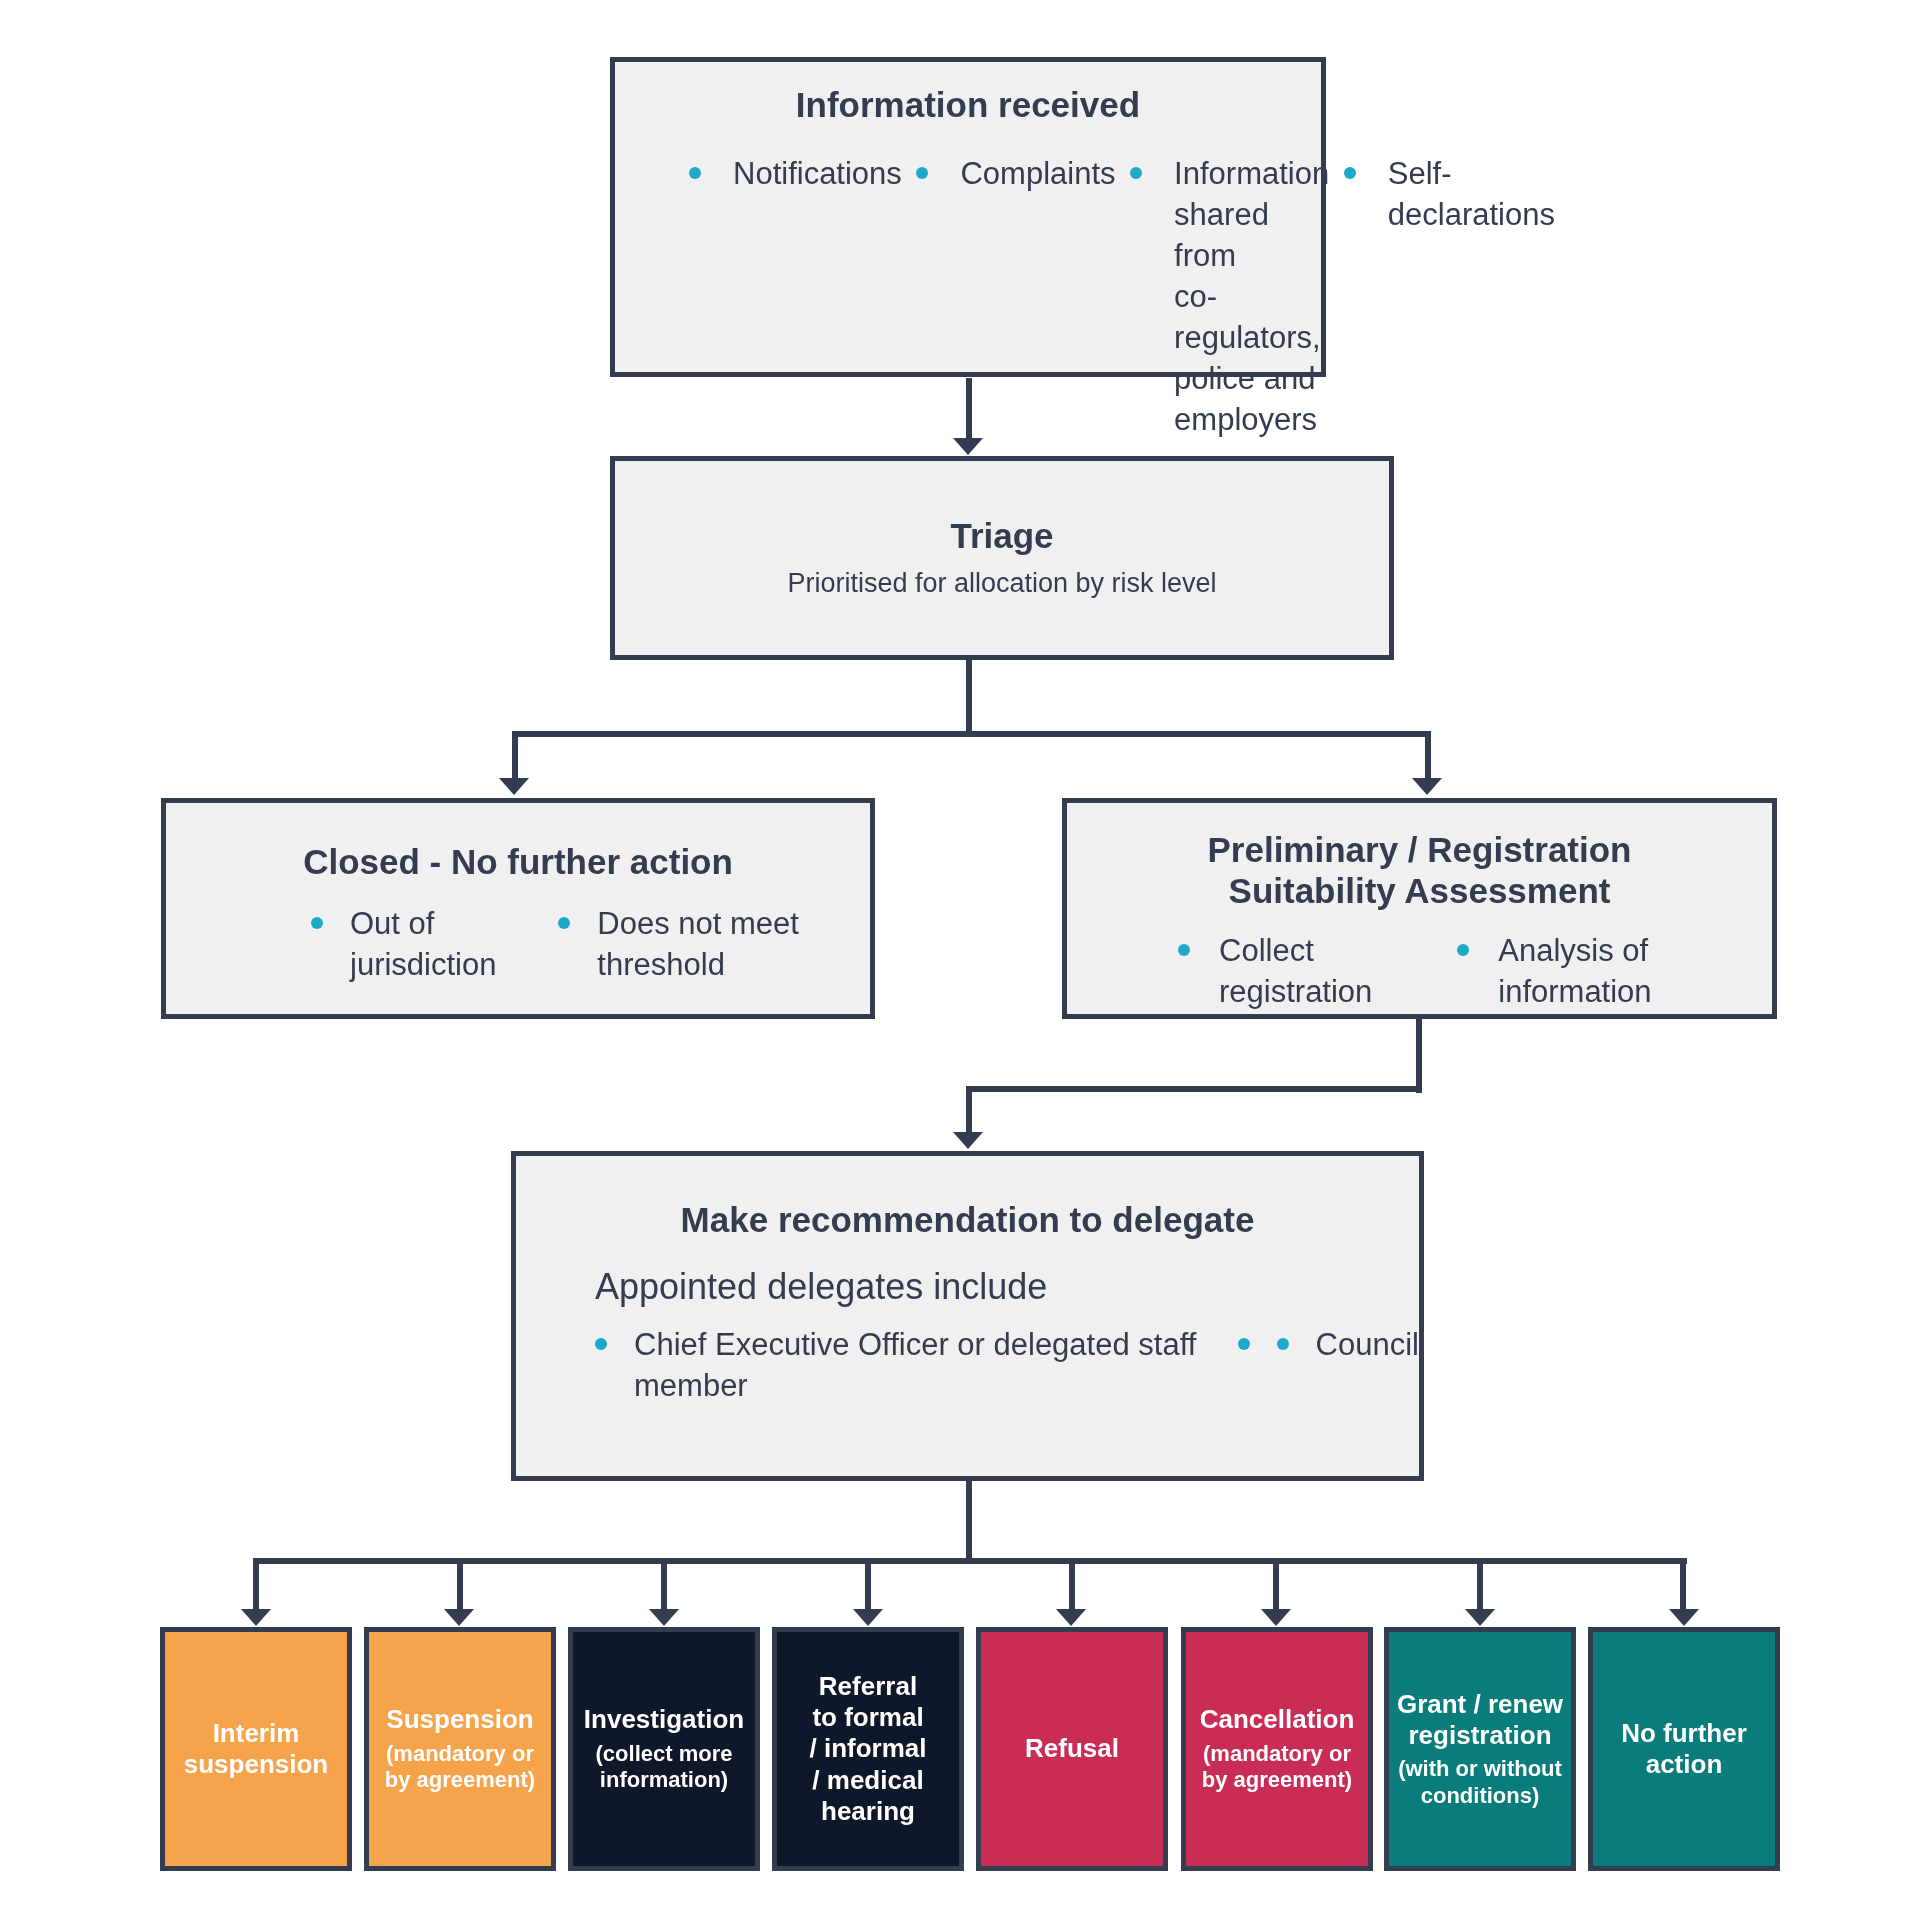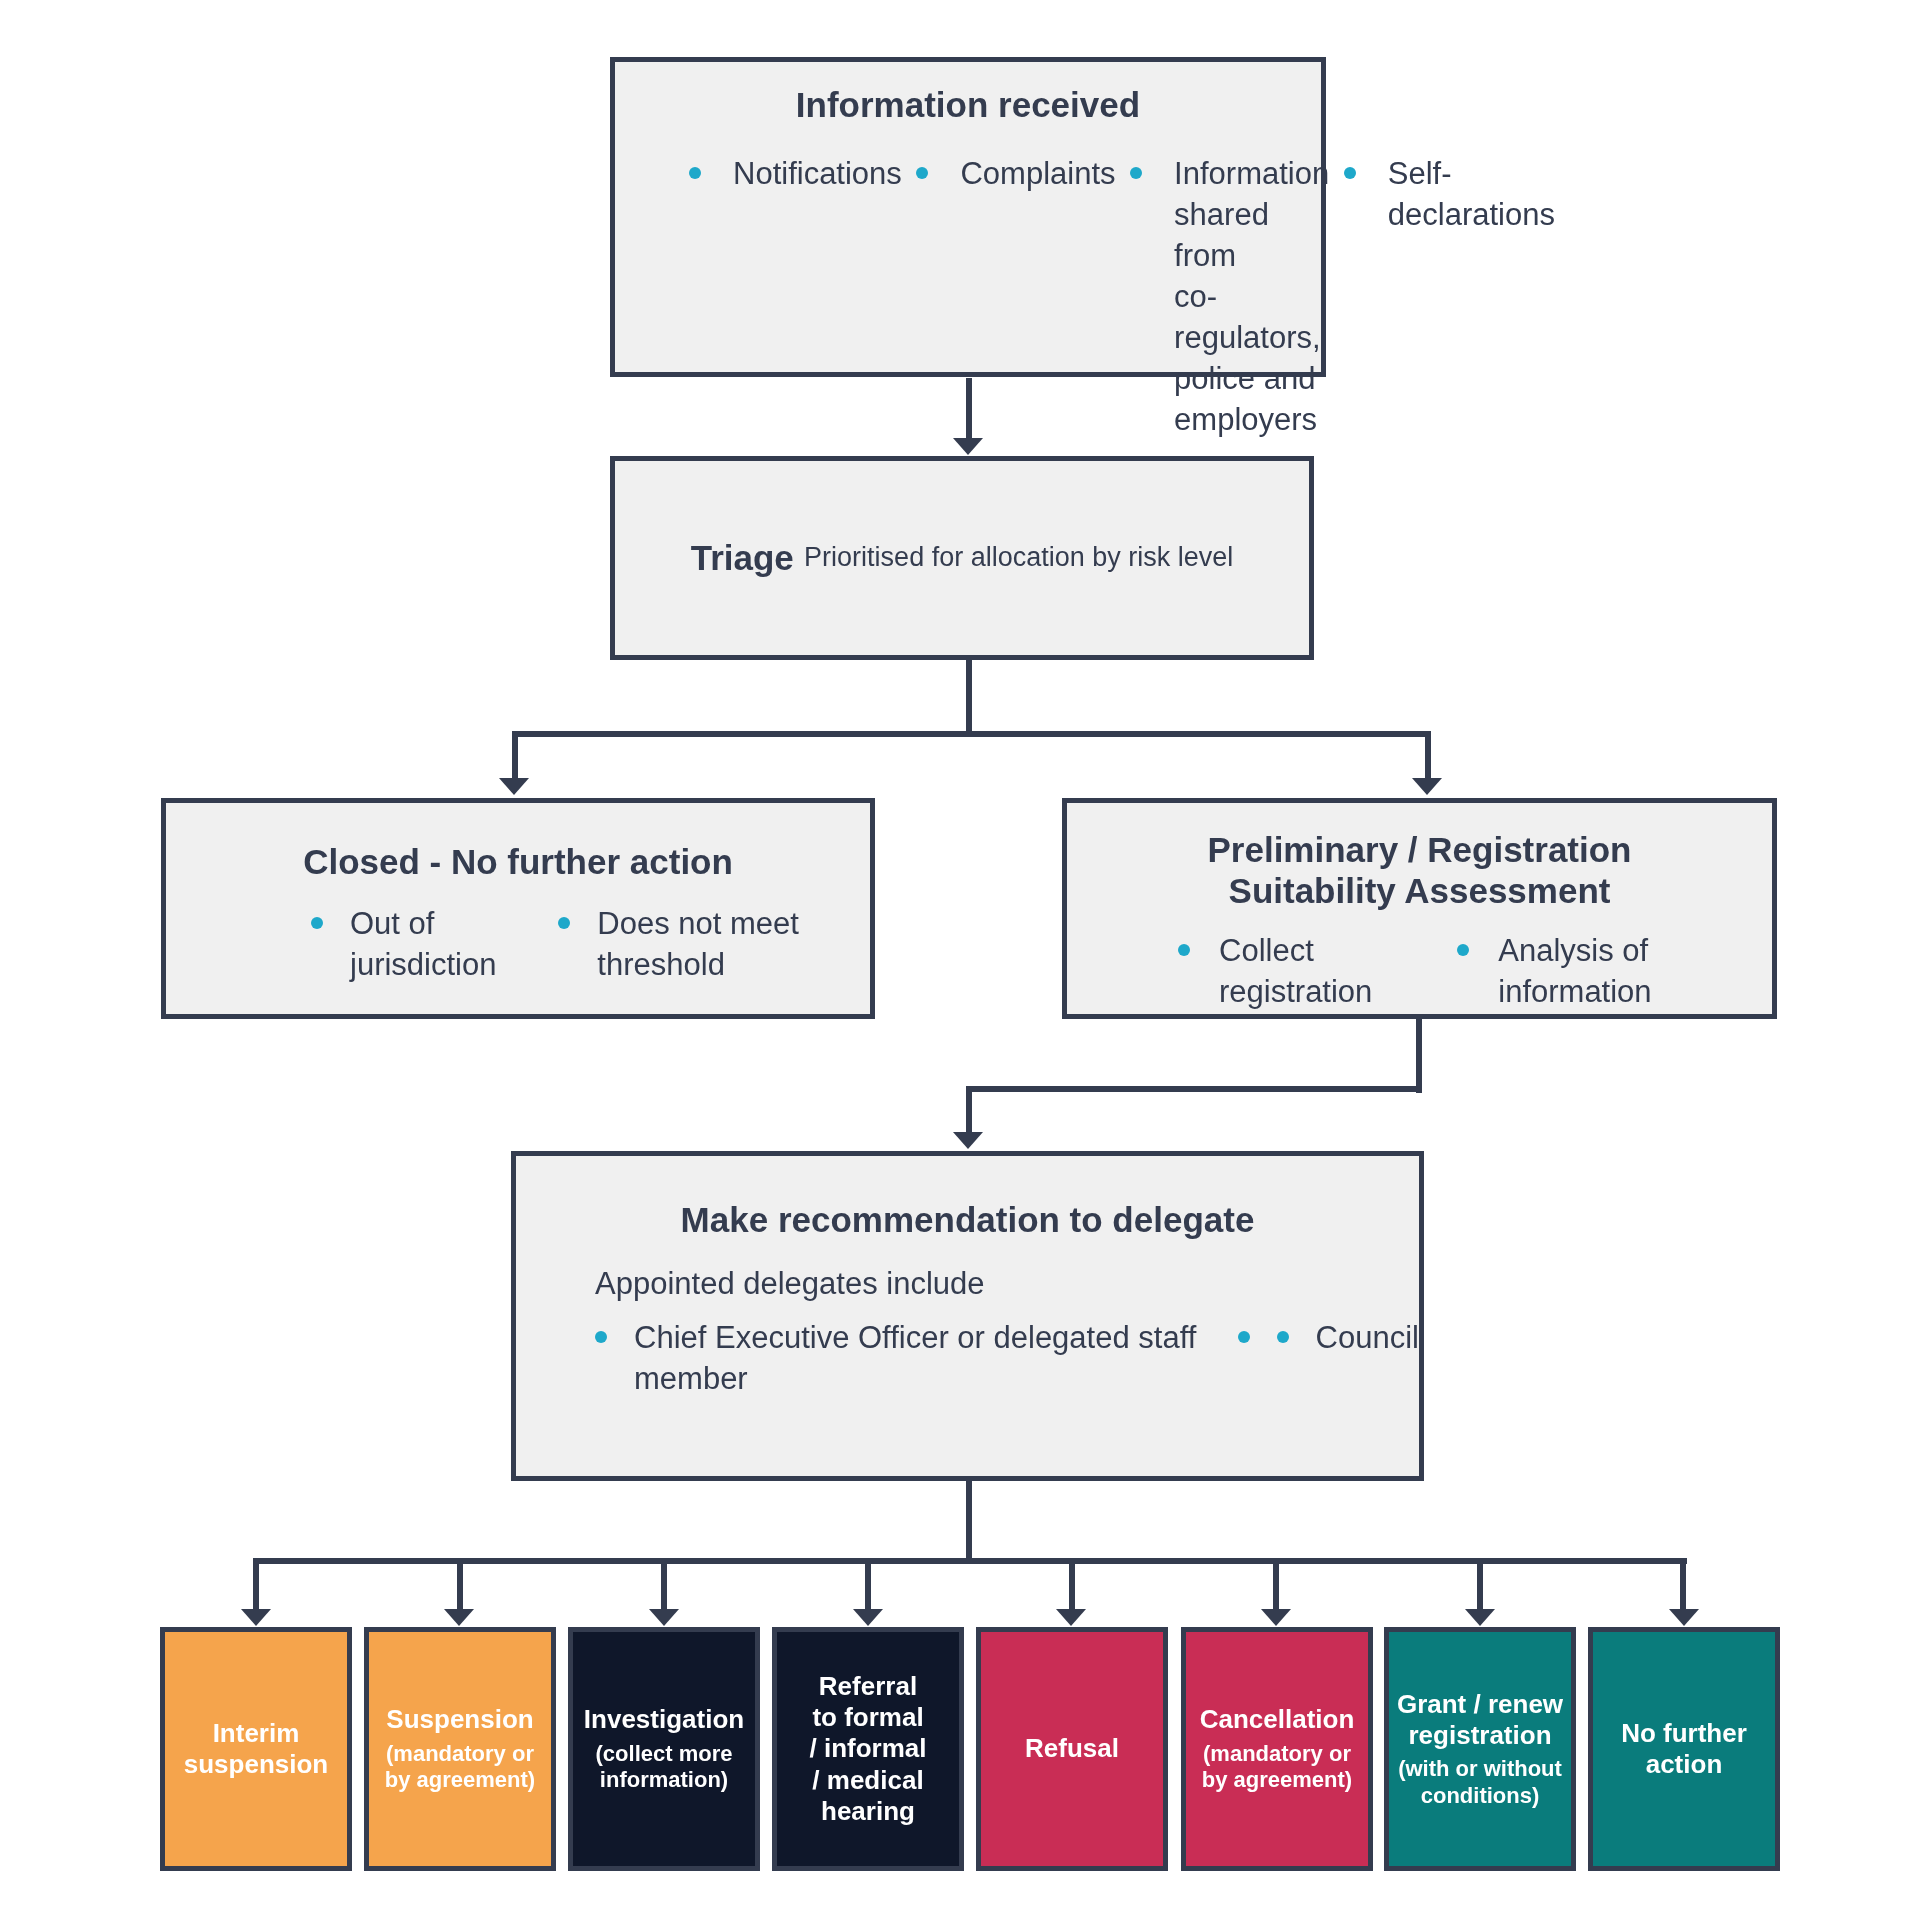--- a/index.html
+++ b/index.html
@@ -32,21 +32,21 @@
     white-space:pre-line;
   }
   .subtitle{
     margin:0;
     font-size:27px;
     font-weight:normal;
     text-align:center;
     line-height:1.25;
   }
   .intro{
-    font-size:31px;
+    font-size:36px;
     line-height:1.3;
   }
   .bullets{
     list-style:none;
     margin:0;padding:0;
     display:flex;flex-direction:row;
   }
   .brow{display:flex;align-items:flex-start;}
   .dot{
     width:12px;height:12px;border-radius:50%;
@@ -57,22 +57,22 @@
   .btext{
     font-size:31px;
     line-height:1.32;
     white-space:pre-line;
   }
   
   #info{left:610px;top:57px;width:716px;height:320px;padding-top:22px;}
   #info .bullets{margin-top:29px;padding-left:74px;padding-right:26px;gap:14.6px;}
   #info .dot{margin-right:32px;}
 
-  #triage{left:610px;top:456px;width:704px;height:204px;
-    display:flex;flex-direction:row;justify-content:center;align-items:center;gap:10.3px;}
+  #triage{left:610px;top:456px;width:784px;height:204px;
+    display:flex;flex-direction:column;justify-content:center;align-items:center;gap:10.3px;}
 
   #closed{left:161px;top:798px;width:714px;height:221px;padding-top:38px;}
   #closed .bullets{margin-top:22px;padding-left:125px;gap:17px;margin-left:20px;}
   #closed .dot{margin-right:27px;}
 
   #prelim{left:1062px;top:798px;width:715px;height:221px;padding-top:26px;}
   #prelim .bullets{margin-top:19px;padding-left:111px;gap:13.7px;}
   #prelim .dot{margin-right:29px;}
 
   #recommend{left:511px;top:1151px;width:913px;height:330px;padding-top:43px;}

